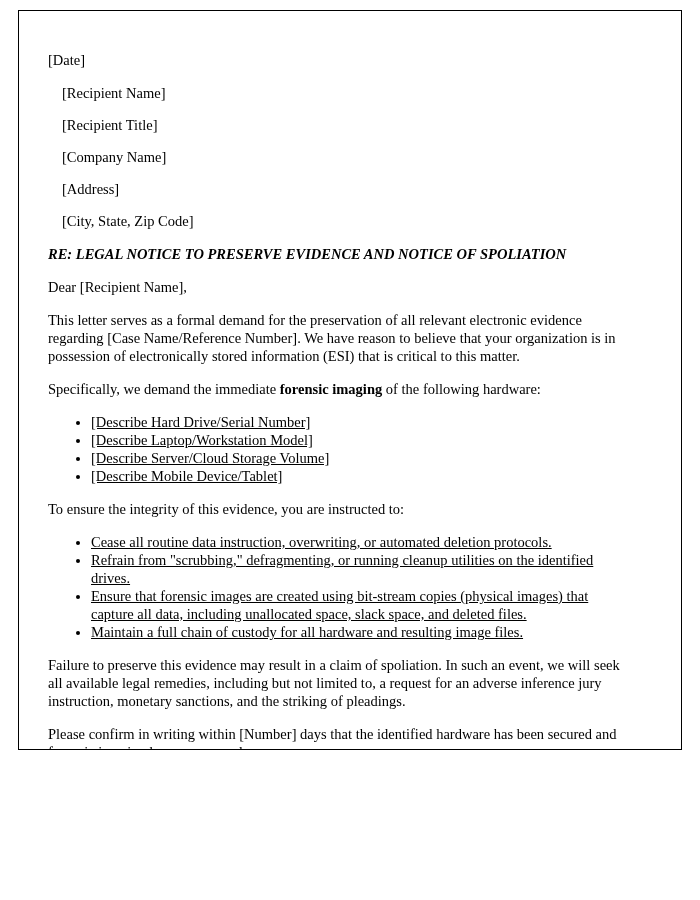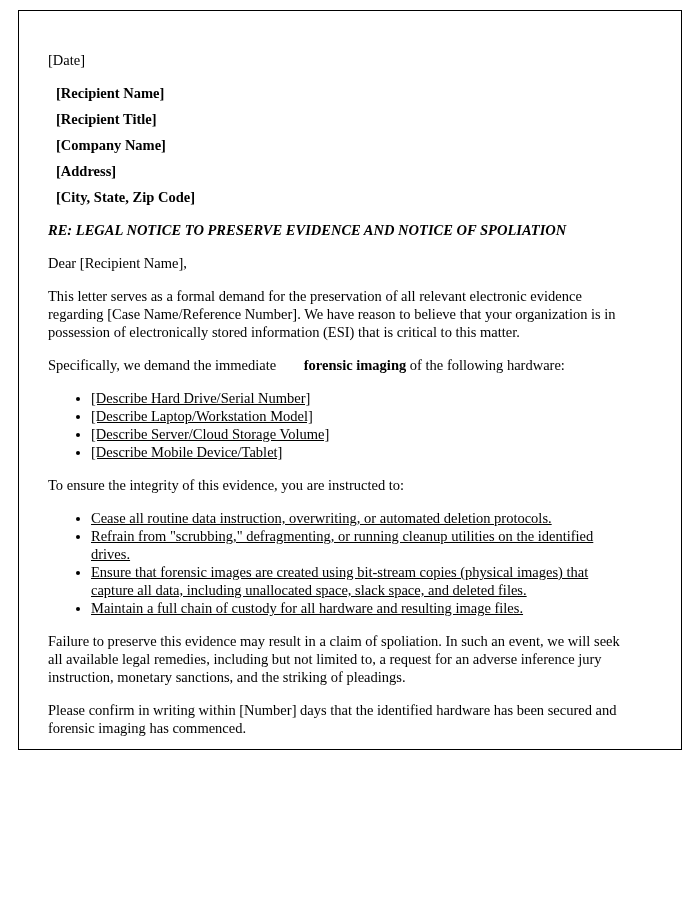--- a/index.html
+++ b/index.html
@@ -30,39 +30,37 @@
     font-size: 14.5px;
     line-height: 18px;
   }
   p.para {
     margin: 15px 0;
   }
   .date-line {
     margin: 0 0 15px 0;
   }
   .addr-line {
-    margin: 8px;
-    font-weight: bold;
+    margin: 14px;
   }
   .subject {
     font-weight: bold;
     margin: 15px 0;
     font-style: italic;
   }
   ul.letter-list {
     margin: 15px 0;
     padding-left: 43px;
     text-decoration: underline;
   }
   ul.letter-list li {
     margin: 0;
   }
   .inline-bold {
     font-weight: bold;
-    margin-left: 24px;
   }
 </style>
 </head>
 <body>
 
 <div class="letter-page">
 
   <p class="date-line">[Date]</p>
 
   <div>

